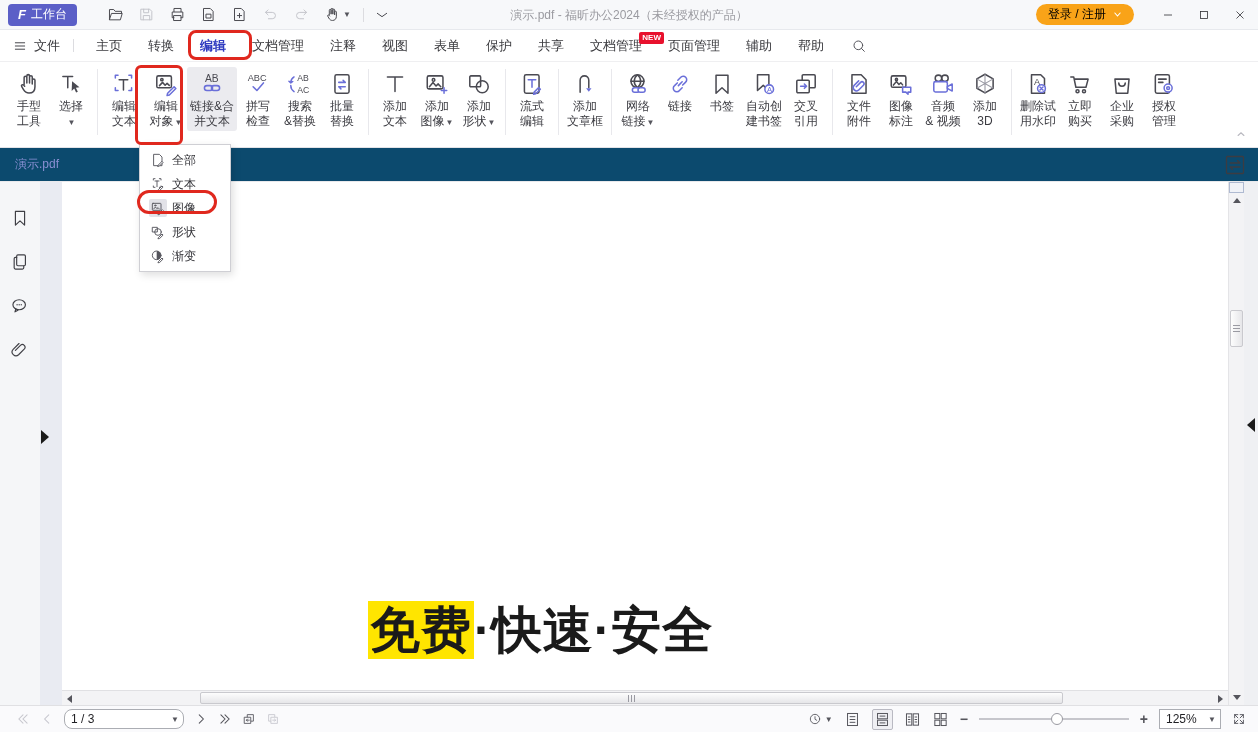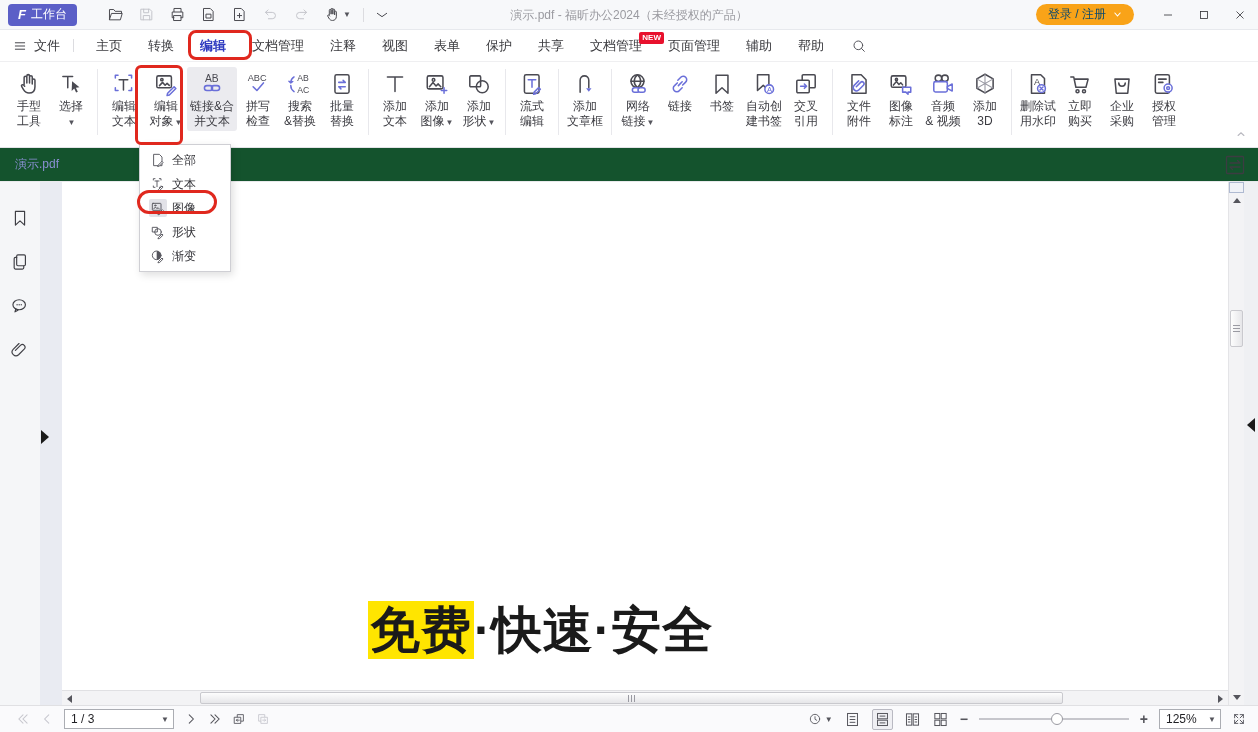--- a/index.html
+++ b/index.html
@@ -18,21 +18,21 @@
   .qicon { display:flex; align-items:center; }
   .qicon svg { width:17px; height:17px; }
   .qicon.dis { color:#C3C4CA; }
   .qicon .dd { font-style:normal; font-size:8px; color:#55555C; margin-left:2px; }
   .tb-divider { width:1px; height:14px; background:#DCDCE0; }
   .tb-collapse { color:#4A4A50; }
   .tb-collapse svg { width:16px; height:16px; }
   .doc-title { position:absolute; left:0; right:0; top:0; height:30px; line-height:30px;
     text-align:center; font-size:12px; color:#9A9AA0; pointer-events:none; }
   .tb-right { margin-left:auto; display:flex; align-items:center; height:100%; position:relative; }
-  .login-btn { height:21px; padding:0 12px; background:#F9A318; border-radius:11px; color:#0c4a6e;
+  .login-btn { height:21px; padding:0 12px; background:#F9A318; border-radius:11px; color:#000000;
     font-size:12px; display:flex; align-items:center; gap:7px; margin-right:16px; }
   .login-btn svg { width:9px; height:9px; }
   .win-btn { width:36px; height:30px; display:flex; align-items:center; justify-content:center; color:#2F2F33; }
   .win-btn svg { width:12px; height:12px; }
 
   
   .menubar { height:32px; background:#fff; border-bottom:1px solid #EFEFF1; display:flex;
     align-items:center; font-size:13px; color:#3A3A3E; }
   .file-menu { display:flex; align-items:center; gap:7px; margin-left:13px; }
   .file-menu svg { width:14px; height:14px; color:#44444A; }
@@ -55,21 +55,21 @@
     border-radius:3px; color:#3C3C42; }
   .rbtn.active { background:#EBEBEF; }
   .ric { width:26px; height:26px; margin:3px 0 2px; color:#4A4A52; }
   .ric svg { width:26px; height:26px; }
   .rl { font-size:12px; line-height:15px; white-space:nowrap; text-align:center; }
   .rl i { font-style:normal; font-size:8px; color:#55555C; margin-left:1px; }
   .ribbon-collapse { position:absolute; right:10px; bottom:6px; color:#B9B9C0; }
   .ribbon-collapse svg { width:14px; height:14px; }
 
   
-  .tabbar { position:relative; height:34px; background:#14532d; border-bottom:1px solid #E9E9EC;
+  .tabbar { position:relative; height:34px; background:#0c4a6e; border-bottom:1px solid #E9E9EC;
     display:flex; align-items:center; }
   .doc-tab { margin-left:15px; font-size:12px; color:#8A8FD3; }
   .swap-btn { position:absolute; right:11px; top:5px; width:24px; height:24px; color:#3C3C42; }
   .swap-btn svg { width:24px; height:24px; }
 
   
   .main { position:relative; display:flex; height:523px; }
   .sidebar { width:40px; background:#F5F6F8; display:flex; flex-direction:column; align-items:center;
     padding-top:26px; gap:24px; color:#3F3F45; }
   .sbtn svg { width:20px; height:20px; }
@@ -110,21 +110,21 @@
   .statusbar { height:27px; background:#FAFAFC; border-top:1px solid #E0E0E3; display:flex;
     align-items:center; justify-content:space-between; padding:0 12px 0 16px; color:#55555C; font-size:12px; }
   .sb-left, .sb-right { display:flex; align-items:center; }
   .sb-left { gap:10px; }
   .sb-right { gap:11px; }
   .sb-ic { display:flex; align-items:center; }
   .sb-ic svg { width:14px; height:14px; }
   .dis { color:#C7C7CE; }
   .combo { height:20px; background:#fff; border:1px solid #ABADB3; display:flex; align-items:center;
     font-size:12px; color:#1F1F23; padding:0 4px 0 6px; }
-  .page-combo { width:110px; }
+  .page-combo { width:120px;border-radius:8px; }
   .zoom-combo { width:62px; }
   .combo .caret { margin-left:auto; font-size:8px; color:#55555C; }
   .vico svg { width:17px; height:17px; }
   .viewsel { border:1px solid #B9B9C2; background:#EFEFF3; border-radius:2px; padding:1px; }
   .pm { font-size:14px; font-weight:700; color:#55555C; }
   .slider { width:150px; height:14px; position:relative; }
   .slider .track { position:absolute; left:0; right:0; top:6px; height:2px; background:#C6C6CC; }
   .slider .knob { position:absolute; left:72px; top:1px; width:12px; height:12px; border-radius:50%;
     background:#fff; border:1px solid #9A9AA2; }
   .rot-caret { font-size:8px; color:#55555C; margin-left:3px; }

